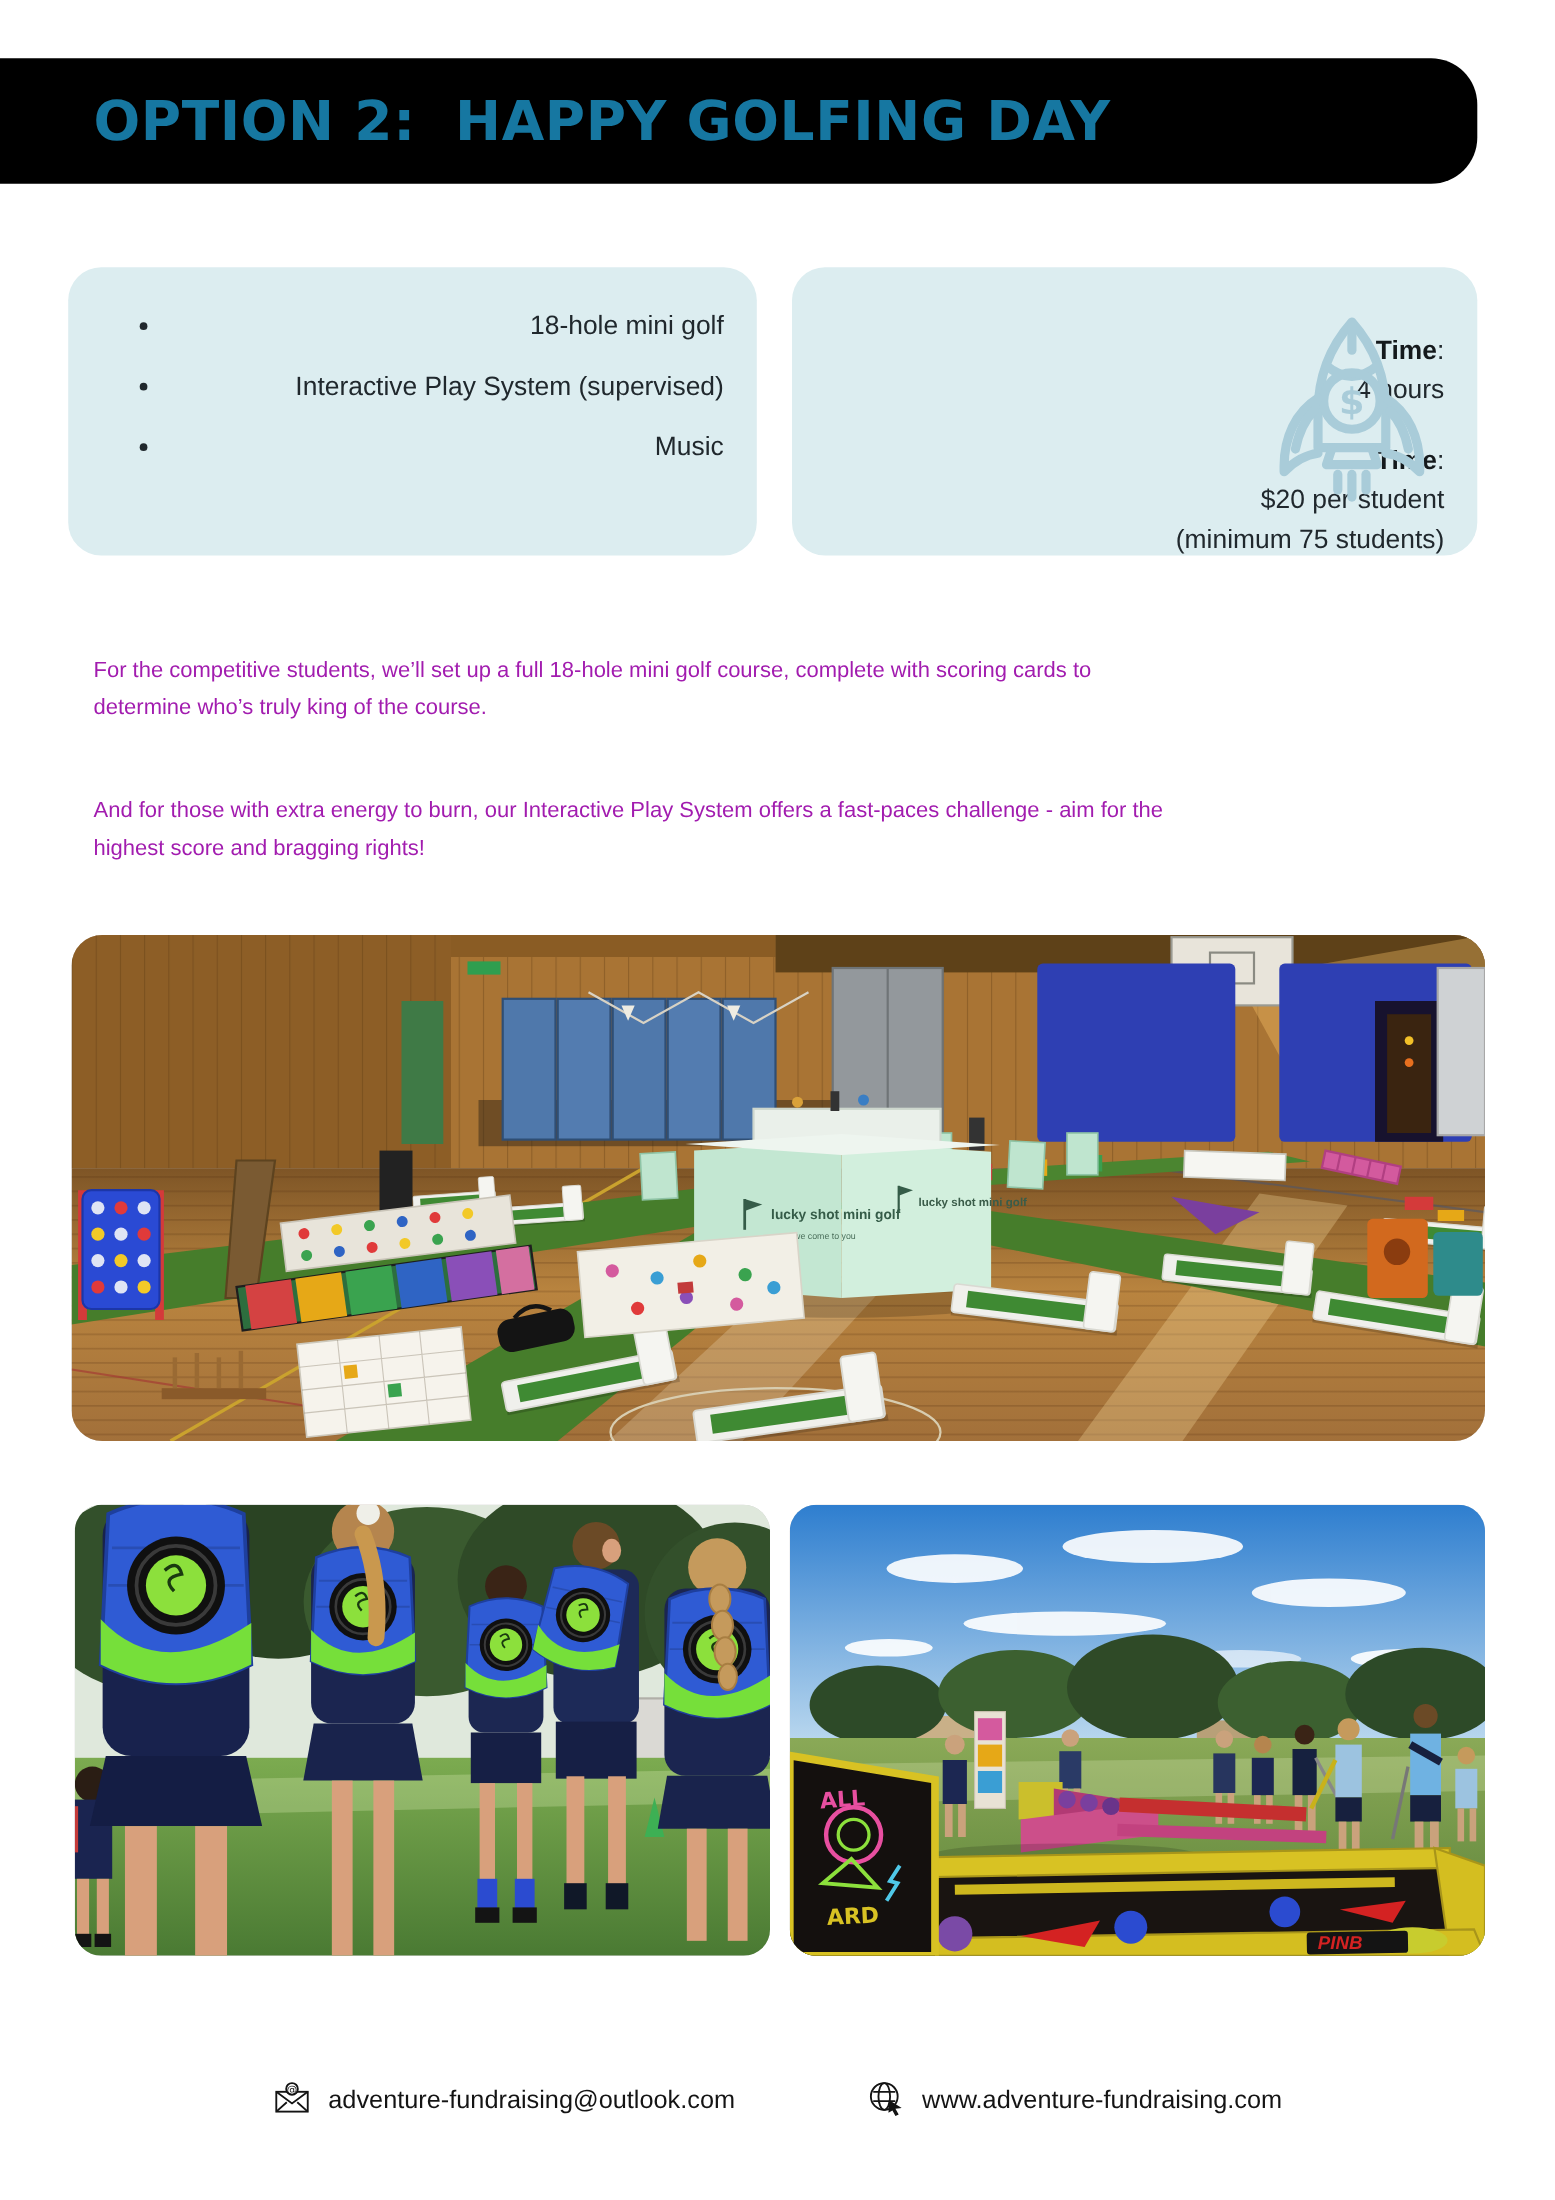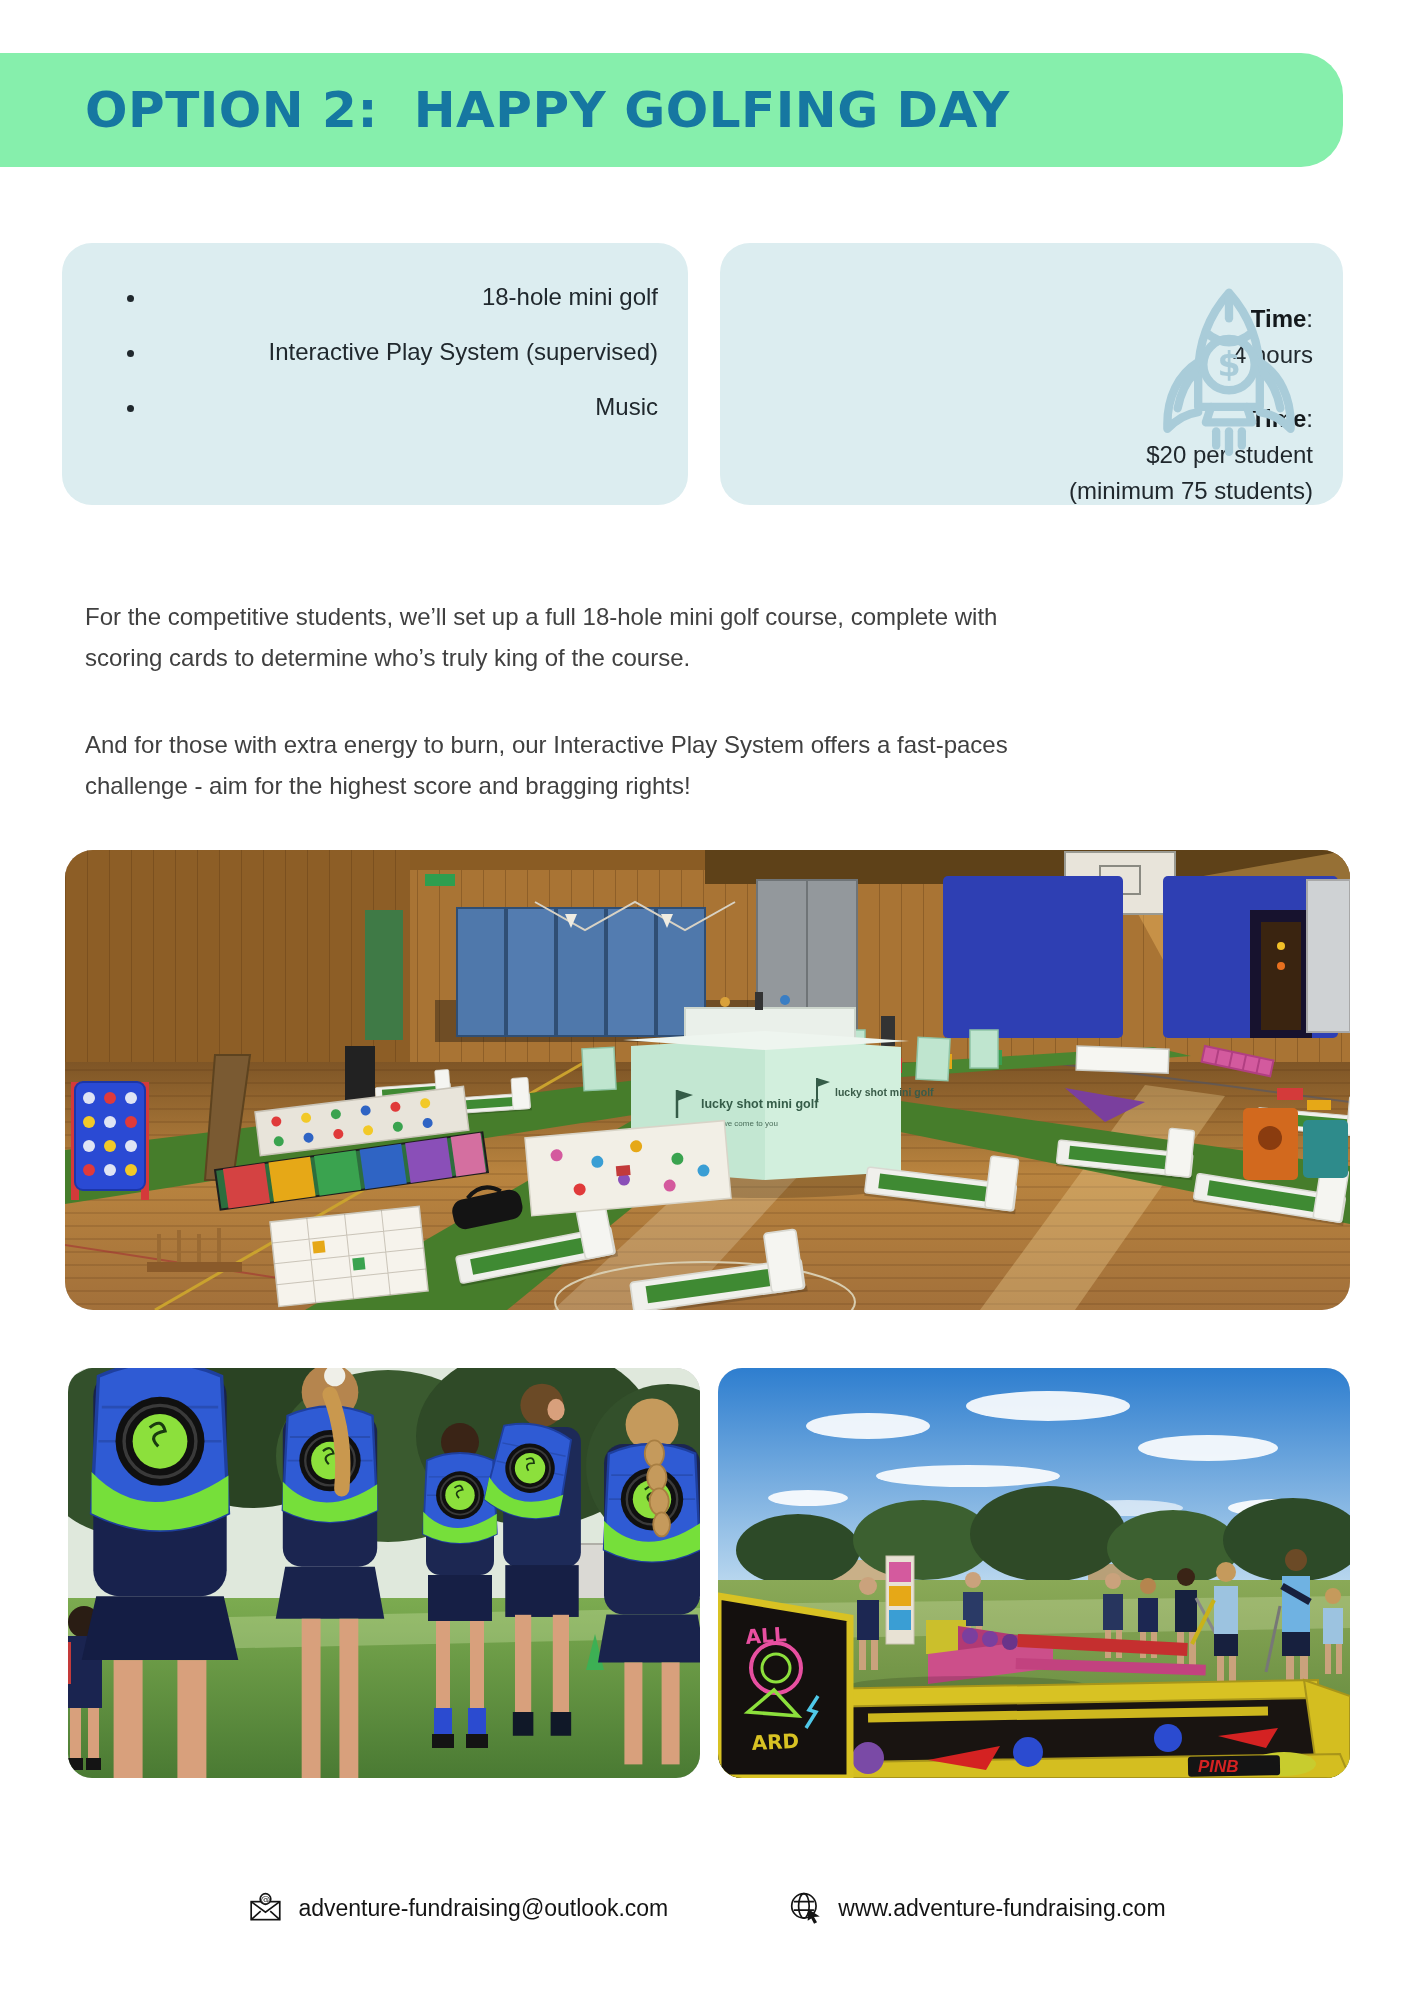--- a/index.html
+++ b/index.html
@@ -1,37 +1,37 @@
 <!DOCTYPE html>
 <html><head>
 <meta charset="utf-8">
 <style>
   html,body{margin:0;padding:0;background:#fff;}
   .page{position:relative;width:1414px;height:2000px;background:#ffffff;overflow:hidden;
         font-family:"Liberation Sans",sans-serif;color:#232b30;}
 
   
-  .banner{position:absolute;left:0;top:53px;width:1343px;height:114px;background:#86efac;
+  .banner{position:absolute;left:0;top:53px;width:1343px;height:114px;background:#000000;
           border-radius:0 42px 42px 0;display:flex;align-items:center;}
   .banner h1{margin:0 0 0 85px;font-family:"DejaVu Sans","Liberation Sans",sans-serif;
              font-weight:800;font-size:50px;letter-spacing:.5px;color:#1677a1;white-space:pre;}
 
   
   .card{position:absolute;top:243px;height:262px;background:#dcedf0;border-radius:30px;box-sizing:border-box;text-align:right;}
   .card.includes{left:62px;width:626px;padding:40px 30px 0 60px;}
   .card.details{left:720px;width:623px;padding:58px 30px 0 42px;}
   .card ul{margin:0;padding:0 0 0 26px;}
   .card li{font-size:24px;margin-bottom:27px;color:#20282d;}
   .detail-line{font-size:24px;line-height:36px;color:#20282d;}
   .detail-line strong{font-weight:700;color:#14191c;}
   .detail-gap{height:28px;}
   .rocket{position:absolute;right:32px;top:42px;width:164px;height:172px;}
 
   
-  .para{position:absolute;left:85px;width:995px;font-size:24px;line-height:1.72;color:#404040;}
+  .para{position:absolute;left:85px;width:995px;font-size:20px;line-height:1.72;color:#a21caf;}
   .para.p1{top:572px;}
   .para.p2{top:700px;}
 
   
   .photo{position:absolute;overflow:hidden;background:#ccc;}
   .photo svg{display:block;width:100%;height:100%;}
   .photo.gym{left:65px;top:850px;width:1285px;height:460px;border-radius:28px;}
   .photo.kids{left:68px;top:1368px;width:632px;height:410px;border-radius:24px;}
   .photo.outdoor{left:718px;top:1368px;width:632px;height:410px;border-radius:24px;}
 

